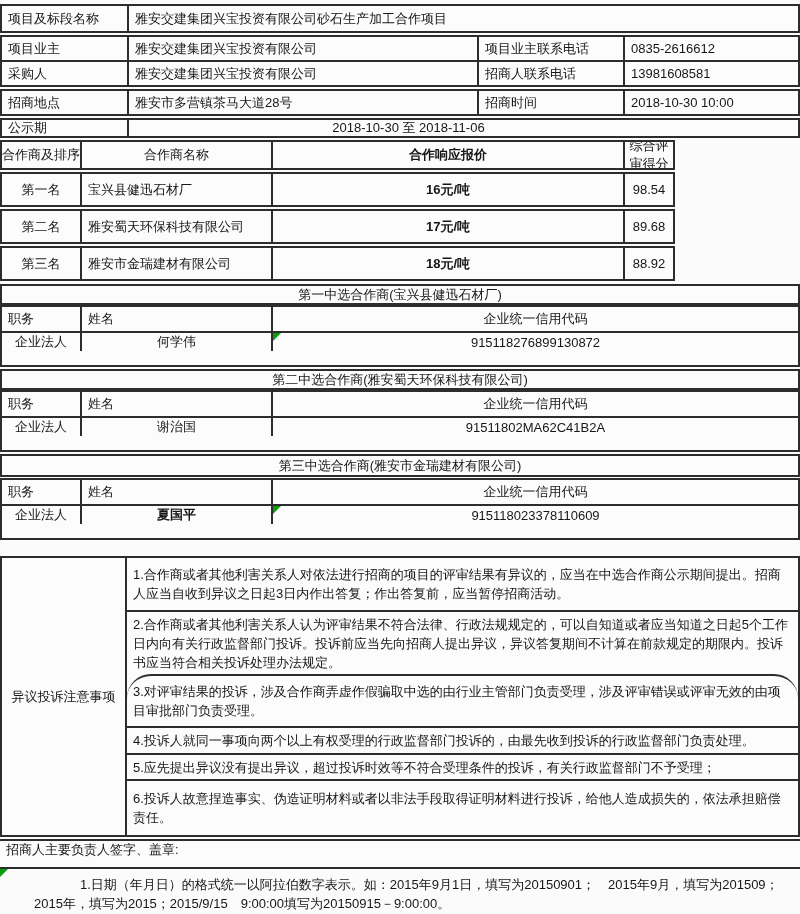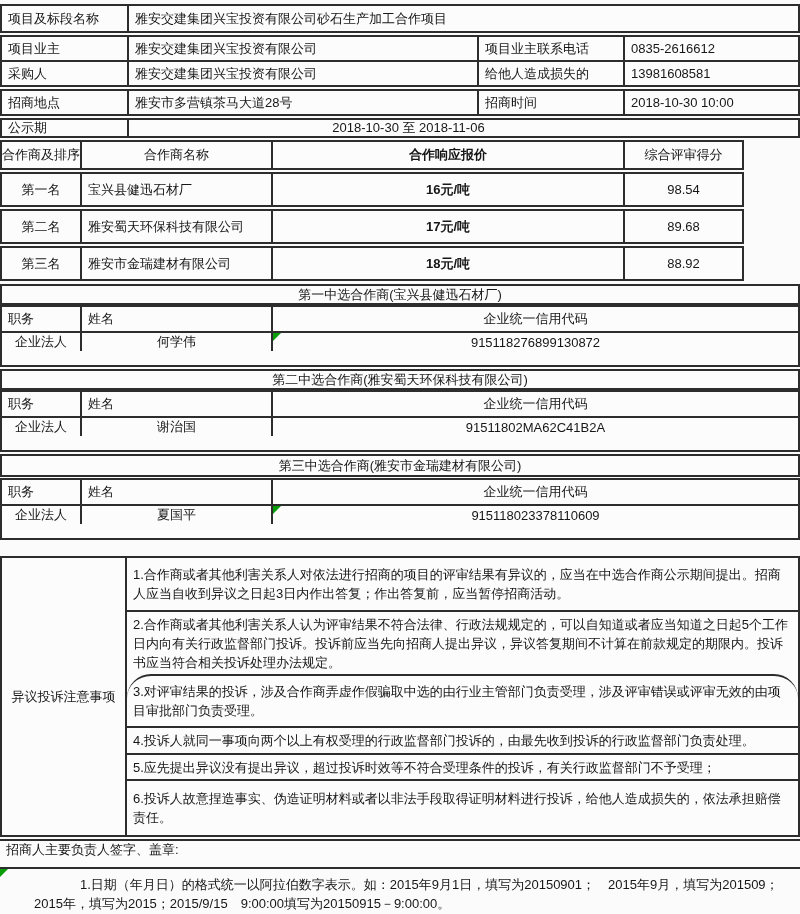--- a/index.html
+++ b/index.html
@@ -49,38 +49,38 @@
   <div class="blk rowstack" style="top:35px;height:52px;">
     <div class="rowline" style="height:23px;">
       <div class="col w125 pl">项目业主</div>
       <div class="col w350 bl pl">雅安交建集团兴宝投资有限公司</div>
       <div class="col w146 bl pl">项目业主联系电话</div>
       <div class="col grow bl pl">0835-2616612</div>
     </div>
     <div class="rowline bt" style="height:23px;">
       <div class="col w125 pl">采购人</div>
       <div class="col w350 bl pl">雅安交建集团兴宝投资有限公司</div>
-      <div class="col w146 bl pl">给他人造成损失的</div>
+      <div class="col w146 bl pl">招商人联系电话</div>
       <div class="col grow bl pl">13981608581</div>
     </div>
   </div>
 
   <div class="blk" style="top:89px;height:27px;">
     <div class="col w125 pl">招商地点</div>
     <div class="col w350 bl pl">雅安市多营镇茶马大道28号</div>
     <div class="col w146 bl pl">招商时间</div>
     <div class="col grow bl pl">2018-10-30 10:00</div>
   </div>
 
   <div class="blk" style="top:118px;height:20px;">
     <div class="col w125 pl">公示期</div>
     <div class="col grow bl ctr" style="padding-right:110px;">2018-10-30  至  2018-11-06</div>
   </div>
 
-  <div style="position:absolute;left:0;top:140px;width:744px;">
+  <div style="position:absolute;left:0;top:140px;width:675px;">
     <div class="rankrow" style="height:30px;margin-top:0;">
       <div class="col w78 ctr" style="line-height:14px;">合作商及排序</div>
       <div class="col w191 bl ctr">合作商名称</div>
       <div class="col w352 bl ctr">合作响应报价</div>
       <div class="col grow bl ctr">综合评审得分</div>
     </div>
     <div class="rankrow">
       <div class="col w78 ctr">第一名</div>
       <div class="col w191 bl pl">宝兴县健迅石材厂</div>
       <div class="col w352 bl ctr">16元/吨</div>
@@ -135,21 +135,21 @@
 
   <div class="banner" style="top:454px;height:23px;">第三中选合作商(雅安市金瑞建材有限公司)</div>
   <div class="blk rowstack" style="top:478px;height:62px;">
     <div class="rowline" style="height:24px;">
       <div class="col w78 pl">职务</div>
       <div class="col w191 bl pl">姓名</div>
       <div class="col grow bl ctr">企业统一信用代码</div>
     </div>
     <div class="rowline bt grow">
       <div class="col w78 ctr" style="height:100%;">企业法人</div>
-      <div class="col w191 bl ctr" style="height:100%;">夏国平</div>
+      <div class="col w191 bl ctr" style="height:100%;font-weight:bold;">夏国平</div>
       <div class="col grow bl ctr rel" style="height:100%;">
         <span class="marker"></span>
         <span>915118023378110609</span>
       </div>
     </div>
   </div>
 
   <div class="blk" style="top:556px;height:281px;">
     <div class="col w125 ctr" style="border-right:2px solid #2d2d2d;">异议投诉注意事项</div>
     <div class="grow rowstack">

